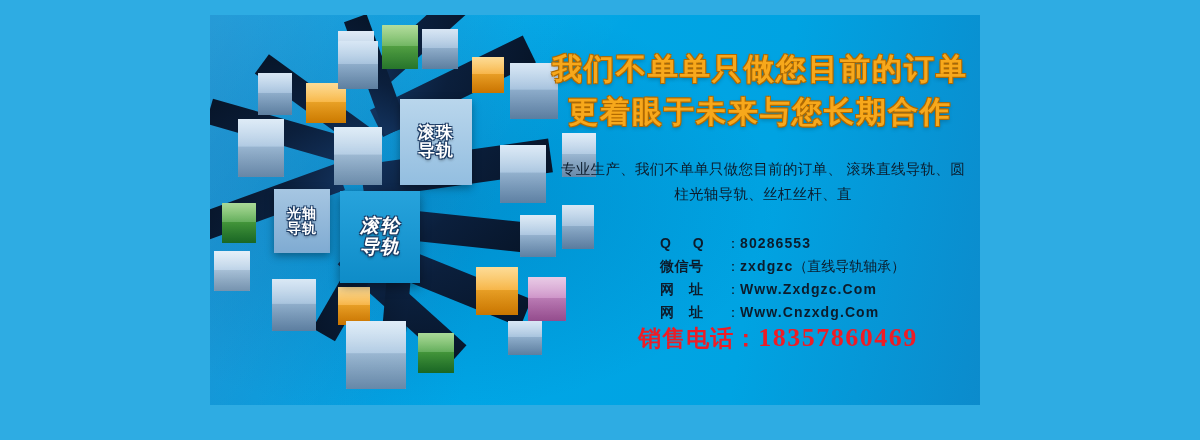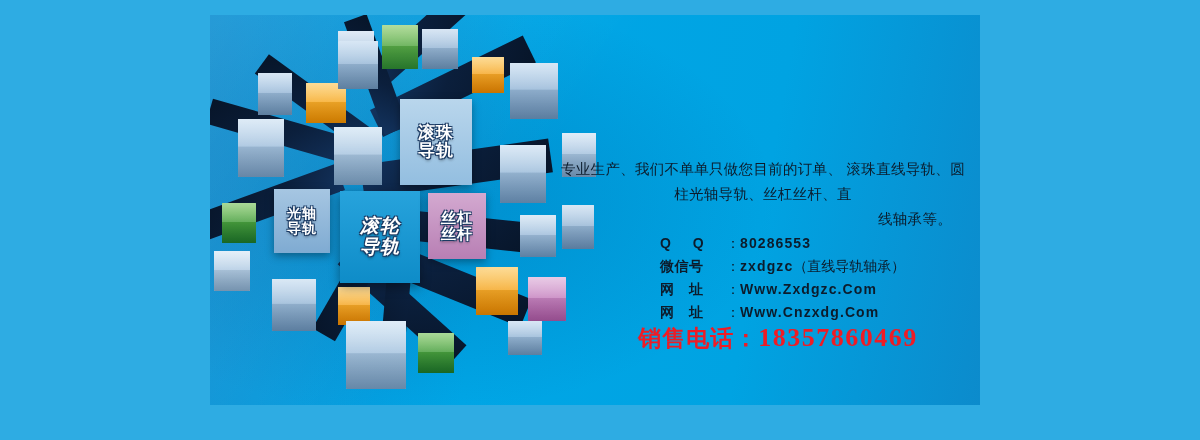--- a/index.html
+++ b/index.html
@@ -201,36 +201,33 @@
         </div>
       </div>
 
       <div class="labelcube" style="left:130px;top:176px;width:80px;height:92px;background:linear-gradient(#27A3DC,#0E8CC8);box-shadow:0 4px 10px rgba(0,0,0,.38);">
         <div class="lbl" style="font-size:19px;font-style:italic;">
           <span>滚轮</span>
           <span>导轨</span>
         </div>
       </div>
 
-      <div class="labelcube" style="left:218px;top:178px;width:58px;height:66px;background:linear-gradient(#D3A9D0,#B87FB4);box-shadow:0 3px 8px rgba(0,0,0,.35);">
-        <div class="lbl" style="font-size:15px;">
-          <span>丝杠</span>
-          <span>丝杆</span>
-        </div>
-      </div>
 
     </div>
 
     <div id="content">
 
+      <div id="headline-block">
+        <div class="headline">我们不单单只做您目前的订单</div>
+        <div class="headline">更着眼于未来与您长期合作</div>
+      </div>
 
       <div id="desc">
         <span>专业生产、我们不单单只做您目前的订单、</span>
         <span>滚珠直线导轨、圆柱光轴导轨、丝杠丝杆、直</span>
-        <span class="l3">线轴承等。</span>
       </div>
 
       <div id="contact">
         <div class="crow">
           <span class="ckey sp">Q  Q</span>
           <span class="ccolon">：</span>
           <span class="cval">80286553</span>
         </div>
         <div class="crow">
           <span class="ckey">微信号</span>

